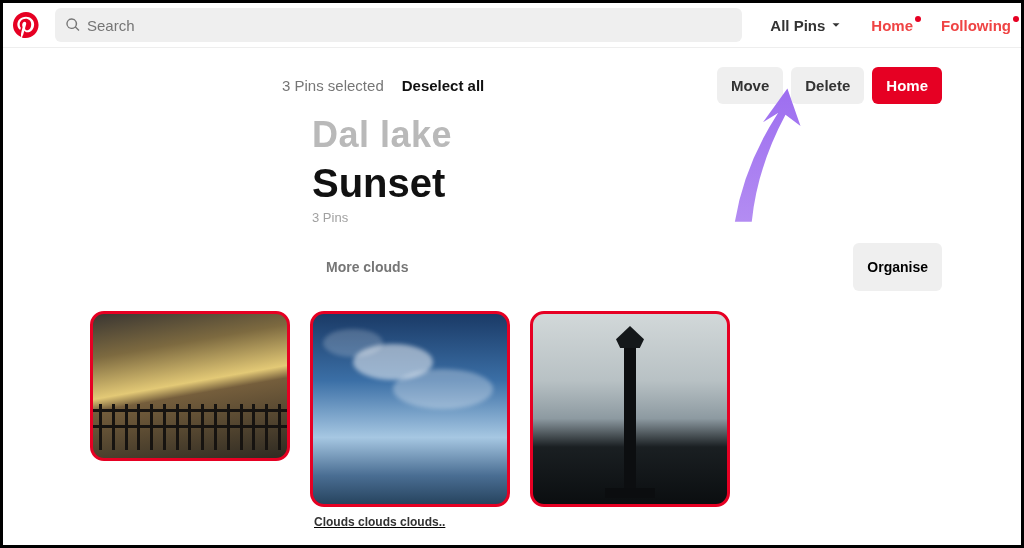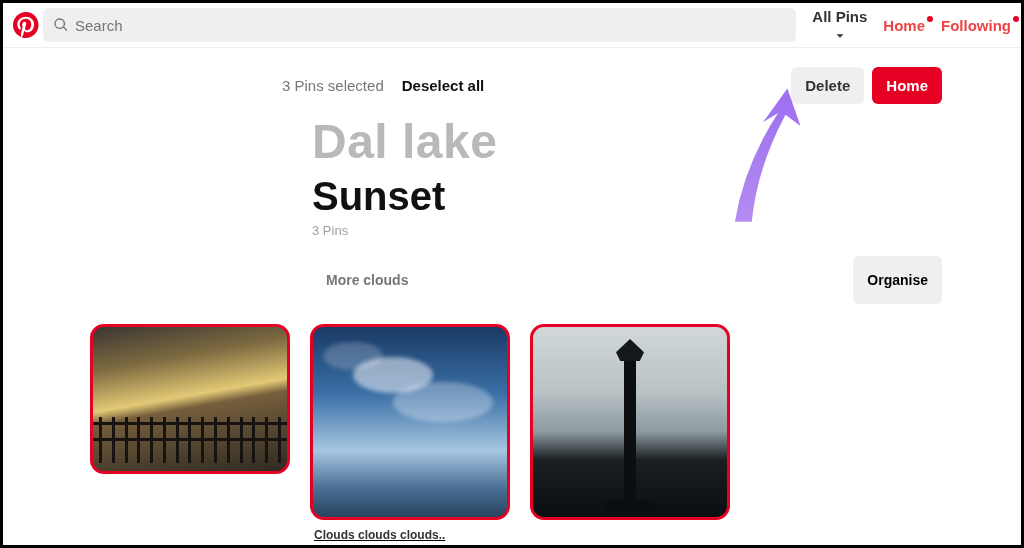--- a/index.html
+++ b/index.html
@@ -1,37 +1,37 @@
 <!DOCTYPE html>
 <html><head>
   <meta charset="utf-8">
   <style>
     * { box-sizing: border-box; margin: 0; padding: 0; }
     body { font-family: -apple-system, "Helvetica Neue", Arial, sans-serif; background: #fff; width: 1024px; height: 548px; position: relative; border: 3px solid #000; overflow: hidden; }
 
-    .topbar { display: flex; align-items: center; height: 44px; padding: 0 10px; gap: 4px; }
+    .topbar { display: flex; align-items: center; height: 44px; padding: 0 10px; gap: 16px; }
     .logo { width: 26px; height: 26px; border-radius: 50%; display: flex; align-items: center; justify-content: center; color: #e60023; font-weight: 900; font-size: 22px; cursor: pointer; }
     .searchwrap { flex: 1; height: 34px; background: #efefef; border-radius: 6px; display: flex; align-items: center; padding: 0 10px; gap: 6px; }
     .searchwrap svg { width: 16px; height: 16px; fill: #767676; }
     .searchwrap input { border: 0; background: transparent; flex: 1; font-size: 15px; color: #767676; outline: none; }
-    .allpins { display: flex; align-items: center; gap: 4px; font-weight: 700; font-size: 15px; color: #333; margin-left: 12px; cursor: pointer; flex-direction: column; }
+    .allpins { display: flex; align-items: center; gap: 4px; font-weight: 700; font-size: 15px; color: #333; margin-left: 12px; cursor: pointer; }
     .allpins svg { width: 14px; height: 14px; fill: #333; }
     .navlink { font-weight: 700; color: #ef4444; font-size: 15px; margin-left: 12px; position: relative; cursor: pointer; white-space: nowrap; }
     .navlink .dot { position: absolute; top: -1px; right: -8px; width: 6px; height: 6px; background: #e60023; border-radius: 50%; }
     .divider { height: 1px; background: #eee; margin: 0; }
 
     .selectionbar { display: flex; align-items: center; height: 58px; padding: 0 0; width: 860px; margin: 8px auto 0 auto; }
     .selcount { color: #767676; font-size: 15px; margin-left: 200px; }
     .desel { font-weight: 700; font-size: 15px; margin-left: 18px; color: #111; cursor: pointer; }
     .spacer { flex: 1; }
     .btn { background: #efefef; color: #333; border: 0; border-radius: 6px; padding: 10px 14px; font-size: 15px; font-weight: 700; margin-left: 8px; cursor: pointer; }
     .btn.primary { background: #e60023; color: #fff; }
 
     .titlewrap { width: 860px; margin: 0 auto; padding-left: 230px; }
-    .boardname { font-size: 48px; font-weight: 700; color: #b9b9b9; letter-spacing: 0.5px; }
+    .boardname { font-size: 36px; font-weight: 700; color: #b9b9b9; letter-spacing: 0.5px; }
     .sectionname { font-size: 40px; font-weight: 800; color: #111; line-height: 1.15; margin-top: 4px; }
     .pincount { color: #a1a1a1; font-size: 13px; margin-top: 4px; }
 
     .tabsrow { width: 860px; margin: 18px auto 0 auto; display: flex; align-items: center; padding-left: 228px; }
     .pill { background: #efefef; border-radius: 18px; padding: 8px 14px; font-weight: 700; font-size: 14px; color: #333; cursor: pointer; }
     .tab { font-weight: 700; color: #767676; font-size: 14px; margin-left: 16px; cursor: pointer; }
     .organise { margin-left: auto; background: #efefef; border-radius: 6px; padding: 16px 14px; font-weight: 700; font-size: 14px; cursor: pointer; }
 
     .grid { width: 860px; margin: 20px auto 0; display: flex; gap: 20px; padding-left: 8px; text-decoration: underline; }
     .card { width: 200px; }
@@ -90,20 +90,21 @@
     <span class="dot"></span>
   </div>
 </div>
 
 <div class="divider"></div>
 
 <div class="selectionbar">
   <span class="selcount">3 Pins selected</span>
   <span class="desel">Deselect all</span>
   <span class="spacer"></span>
+  <button class="btn">Move</button>
   <button class="btn">Delete</button>
   <button class="btn primary">Home</button>
 </div>
 
 <div class="titlewrap">
   <div class="boardname">Dal lake</div>
   <div class="sectionname">Sunset</div>
   <div class="pincount">3 Pins</div>
 </div>
 

